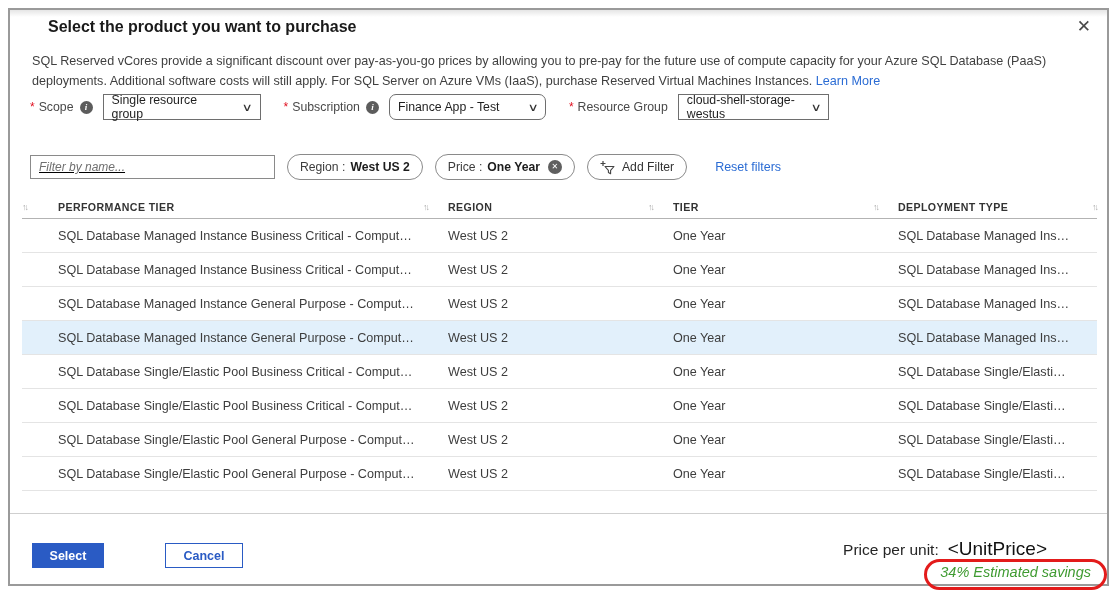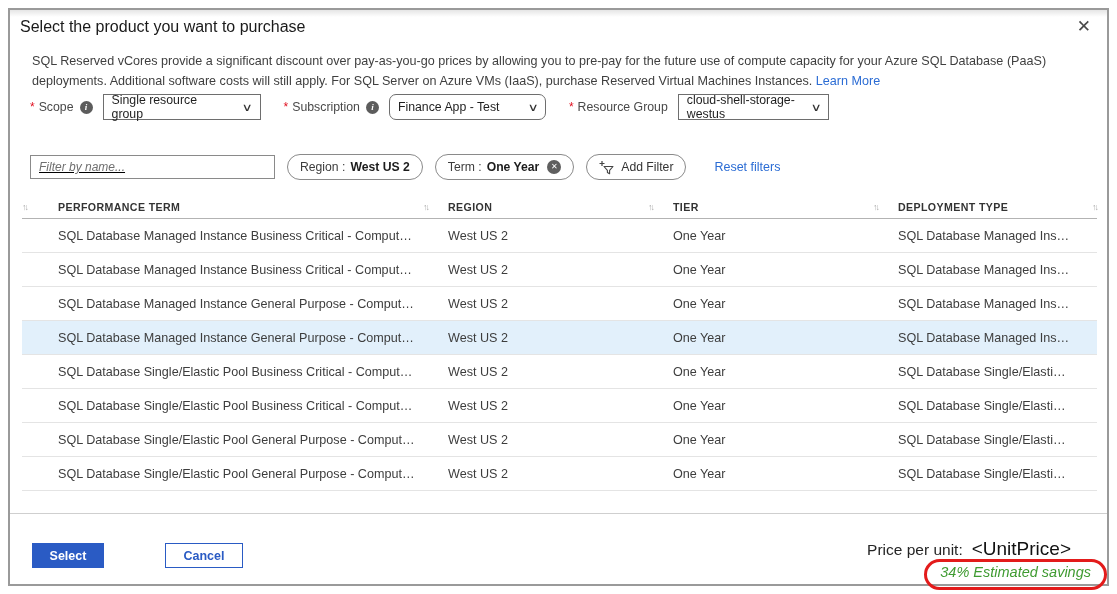--- a/index.html
+++ b/index.html
@@ -3,21 +3,21 @@
 <meta charset="utf-8">
 <style>
   * { margin:0; padding:0; box-sizing:border-box; }
   html,body { width:1117px; height:594px; background:#fff;
     font-family:"Liberation Sans","DejaVu Sans",sans-serif; }
   .dialog { position:absolute; left:8px; top:8px; right:8px; bottom:8px;
     background:#fff; border:2px solid #9a9a9a; overflow:visible; }
   .dialog::before { content:""; position:absolute; left:0; right:0; top:0; height:7px;
     background:linear-gradient(rgba(0,0,0,.10),rgba(0,0,0,0)); pointer-events:none; }
 
-  .title { position:absolute; left:10px; top:8px; font-size:16px; font-weight:400; color:#1a1a1a; }
+  .title { position:absolute; left:38px; top:8px; font-size:16px; font-weight:700; color:#1a1a1a; }
   .close { position:absolute; right:16px; top:8px; font-size:17px; color:#4a4a4a; cursor:pointer; line-height:1; }
 
   .desc { position:absolute; left:22px; top:42px; width:1058px; font-size:12.6px; color:#3f3f3f; line-height:1.58; }
   .desc a, .link { color:#2b6cd4; text-decoration:none; cursor:pointer; }
 
   
   .selectors { position:absolute; left:20px; top:84px; display:flex; align-items:center; }
   .sel-label { display:flex; align-items:center; font-size:12.3px; color:#494949; white-space:nowrap; }
   .req { color:#e01020; margin-right:4px; font-size:12px; }
   .info { display:inline-flex; align-items:center; justify-content:center; width:13px; height:13px;
@@ -56,21 +56,21 @@
   .trow { height:34px; border-bottom:1px solid #e4e4e4; font-size:12.6px; color:#3d3d3d; cursor:pointer; }
   .trow.selected { background:#e2f0fb; }
   .cell { overflow:hidden; white-space:nowrap; text-overflow:ellipsis; padding-right:6px; }
 
   
   .footer-divider { position:absolute; left:0; right:0; top:503px; border-top:1px solid #cfcfcf; }
   .btn-select { position:absolute; left:22px; top:533px; width:72px; height:25px; background:#2a5bc4;
     color:#fff; border:1px solid #2a5bc4; font-size:12.5px; font-weight:700; cursor:pointer; font-family:inherit; }
   .btn-cancel { position:absolute; left:112px; top:533px; width:78px; height:25px; background:#fff;
     color:#2a5bc4; border:1px solid #2a5bc4; font-size:12.5px; font-weight:700; cursor:pointer; font-family:inherit;margin-left:43px; }
-  .price { position:absolute; right:36px; top:528px; display:flex; align-items:baseline; white-space:nowrap; }
+  .price { position:absolute; right:60px; top:528px; display:flex; align-items:baseline; white-space:nowrap; }
   .price-label { font-size:15.5px; color:#252525; }
   .price-value { font-size:19px; color:#111; margin-left:9px; }
   .savings-wrap { position:absolute; right:0px; top:549px; border:3px solid #e31b1b; border-radius:16px;
     padding:1px 13px 6px; background:transparent; }
   .savings { font-size:14.5px; font-style:italic; color:#3f9b31; white-space:nowrap; }
 </style>
 </head>
 <body>
 
 <div class="dialog">
@@ -115,40 +115,40 @@
     </div>
   </div>
 
   <div class="filterrow">
     <input class="filter-input" placeholder="Filter by name..." style="">
     <span class="pill">
       <span class="pname">Region :</span>
       <b>West US 2</b>
     </span>
     <span class="pill">
-      <span class="pname">Term :</span>
+      <span class="pname">Price :</span>
       <b>One Year</b>
       <span class="removex">✕</span>
     </span>
     <span class="pill">
       <span class="addicon">
         <svg width="15" height="15" viewBox="0 0 15 15">
           <path d="M3 1v5 M0.5 3.5h5" stroke="#444" stroke-width="1.2" fill="none"></path>
           <path d="M5 6.5h9l-3.4 3.8v3.5l-2.2-1.3v-2.2z" stroke="#444" stroke-width="1.1" fill="none" stroke-linejoin="round"></path>
         </svg>
       </span>
       <span>Add Filter</span>
     </span>
     <a class="link reset">Reset filters</a>
   </div>
 
   <div class="table">
     <div class="grid thead">
       <span class="sorticon c1">↑↓</span>
-      <span class="th c2">PERFORMANCE TERM</span>
+      <span class="th c2">PERFORMANCE TIER</span>
       <span class="sorticon c3">↑↓</span>
       <span class="th c4">REGION</span>
       <span class="sorticon c5">↑↓</span>
       <span class="th c6">TIER</span>
       <span class="sorticon c7">↑↓</span>
       <span class="th c8">DEPLOYMENT TYPE</span>
       <span class="sorticon c9">↑↓</span>
     </div>
 
     <div class="grid trow">

